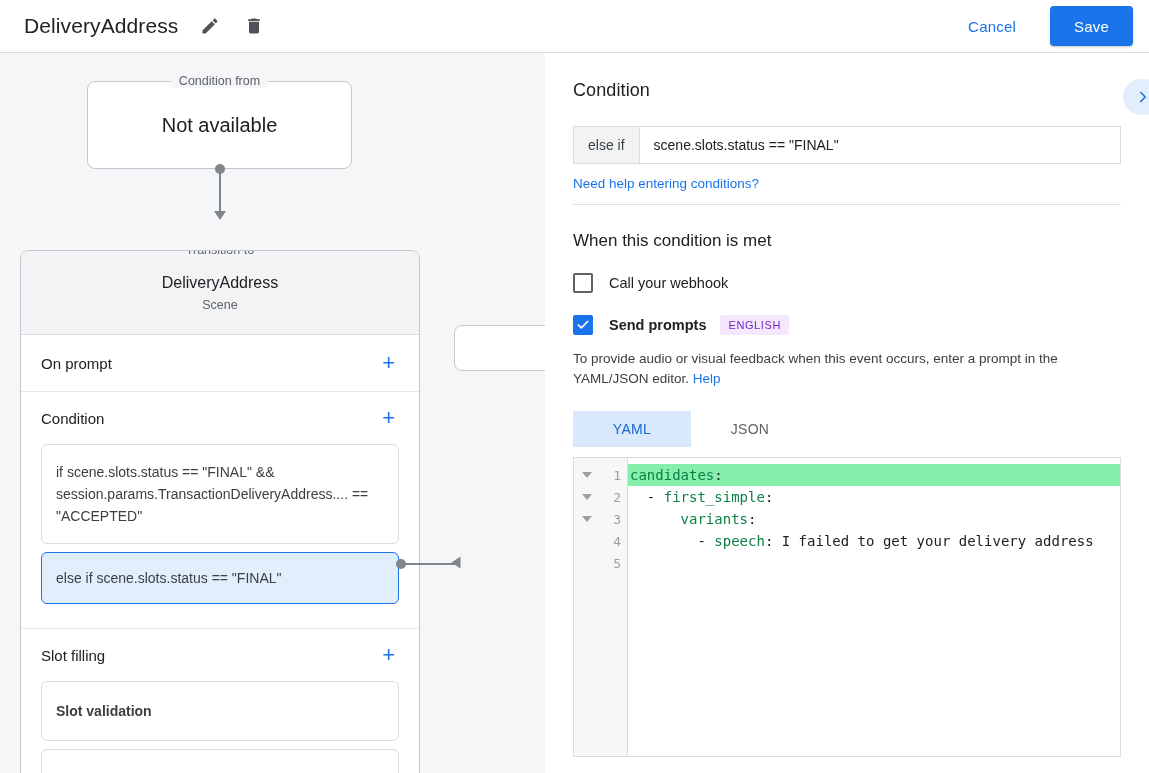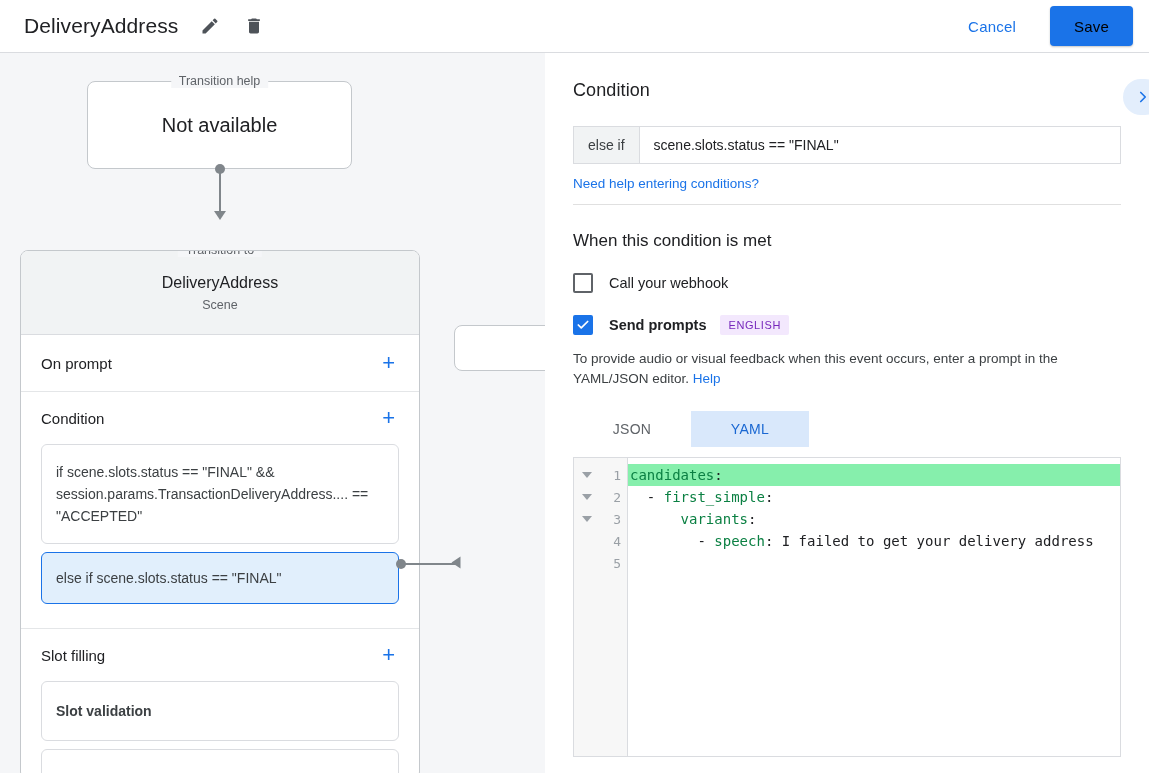--- a/index.html
+++ b/index.html
@@ -35,21 +35,21 @@
   .header-right {
     margin-left: auto; display: flex; align-items: center; gap: 20px;
     padding-right: 16px;
   }
   .btn-cancel {
     background: none; border: none;
     color: #1a73e8; font-size: 15px; font-family: inherit;
     padding: 8px 14px; border-radius: 4px; cursor: pointer; letter-spacing: .2px;
   }
   .btn-save {
-    background: #1a73e8; border: none; color: #000000;
+    background: #1a73e8; border: none; color: #ffffff;
     font-size: 15px; font-family: inherit; letter-spacing: .2px;
     padding: 0 24px; height: 40px; border-radius: 4px; cursor: pointer;
     box-shadow: 0 1px 2px rgba(60,64,67,.3);
   }
 
   
   .canvas {
     position: absolute; top: 53px; left: 0;
     width: 545px; height: 720px;
     background: #f5f6f8;
@@ -262,21 +262,21 @@
 
     <div class="header-right">
       <button class="btn-cancel">Cancel</button>
       <button class="btn-save">Save</button>
     </div>
   </div>
 
   <div class="canvas">
 
     <div class="fieldset-card" id="card-from">
-      <div class="legend">Transition help</div>
+      <div class="legend">Condition from</div>
       <div class="body">Not available</div>
     </div>
 
     <div class="conn-dot" style="left:215px; top:111px;"></div>
     <div class="conn-line" style="left:219px; top:116px; width:1.5px; height:46px;"></div>
     <div class="conn-arrow" style="left:214px; top:158px;"></div>
 
     <div class="fieldset-card" id="card-to">
       <div class="legend">Transition to</div>
 
@@ -354,22 +354,22 @@
         <span class="check-label bold">Send prompts</span>
         <span class="lang-badge">ENGLISH</span>
       </div>
 
       <div class="helper-text">
         <span>To provide audio or visual feedback when this event occurs, enter a prompt in the YAML/JSON editor.</span>
         <a>Help</a>
       </div>
 
       <div class="tabs">
+        <div class="tab active">YAML</div>
         <div class="tab">JSON</div>
-        <div class="tab active">YAML</div>
       </div>
 
       <div class="editor">
         <div class="gutter">
           <div class="g-row">
             <span class="fold"></span>
             <span>1</span>
           </div>
           <div class="g-row">
             <span class="fold"></span>

